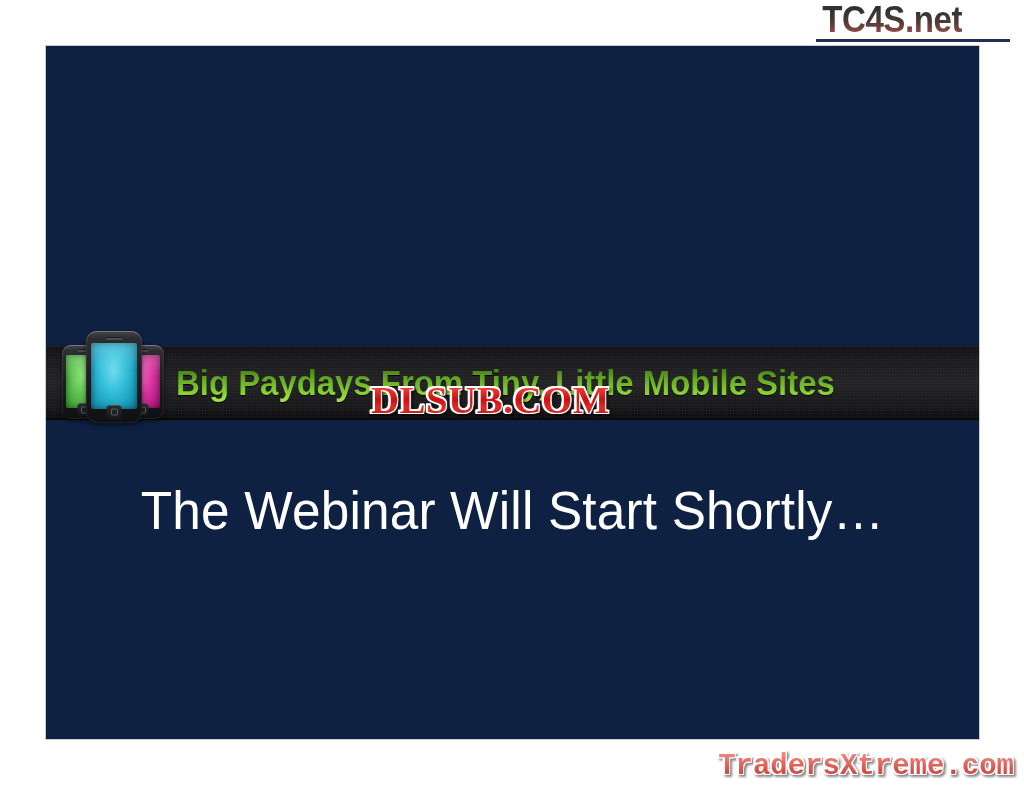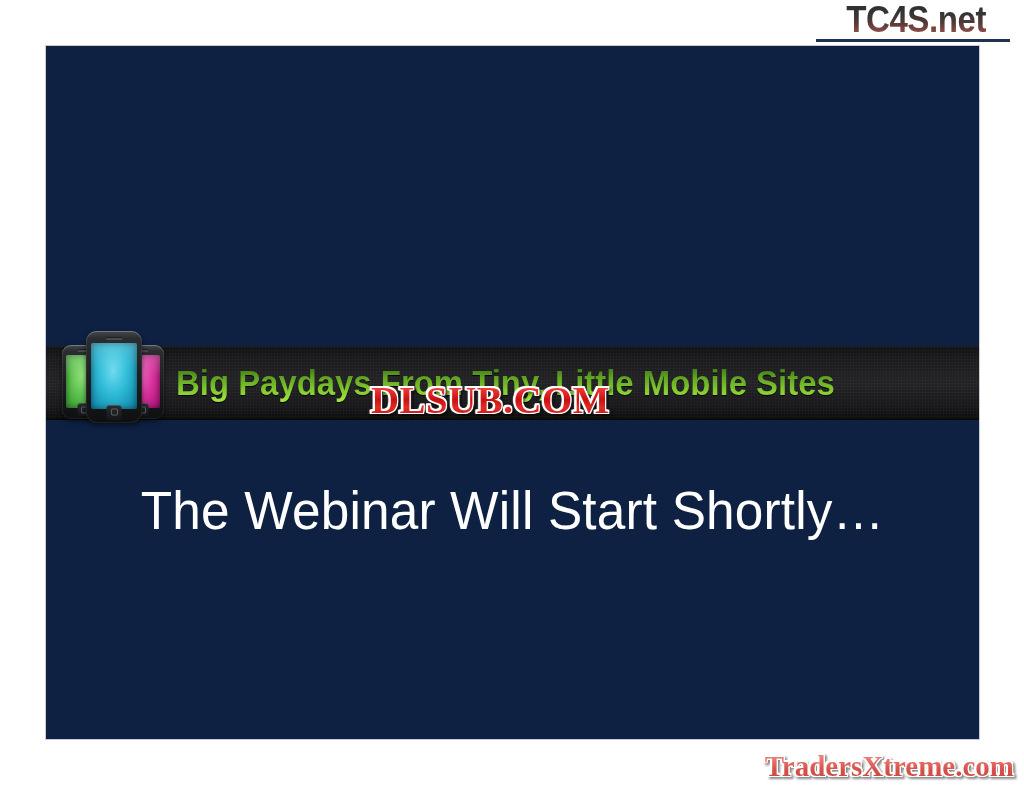--- a/index.html
+++ b/index.html
@@ -17,21 +17,21 @@
     -webkit-font-smoothing: antialiased;
   }
 
   
   .tc4s-wrap {
     position: absolute;
     top: 2px;
     right: 14px;
     width: 200px;
     height: 40px;
-    text-align: center;
+    text-align: left;
     line-height: 1;
   }
   .tc4s-text {
     display: inline-block;
     font-family: "Liberation Sans", sans-serif;
     font-size: 36px;
     font-weight: bold;
     letter-spacing: -0.5px;
     transform: scaleX(0.92);
     transform-origin: right center;
@@ -228,21 +228,21 @@
     font-weight: 300;
     letter-spacing: 0.2px;
     transform: scaleX(0.95);
   }
 
   
   .txtreme {
     position: absolute;
     right: 10px;
     bottom: 8px;
-    font-family: Liberation Serif, serif;
+    font-family: Liberation Mono, monospace;
     font-size: 29px;
     font-weight: bold;
     letter-spacing: 0px;
     white-space: nowrap;
     color: #e2706a;
     background: linear-gradient(to bottom,
                 #f0938d 0%, #e8746d 30%, #d4524b 60%, #c9443e 100%);
     -webkit-background-clip: text;
     background-clip: text;
     -webkit-text-fill-color: transparent;

